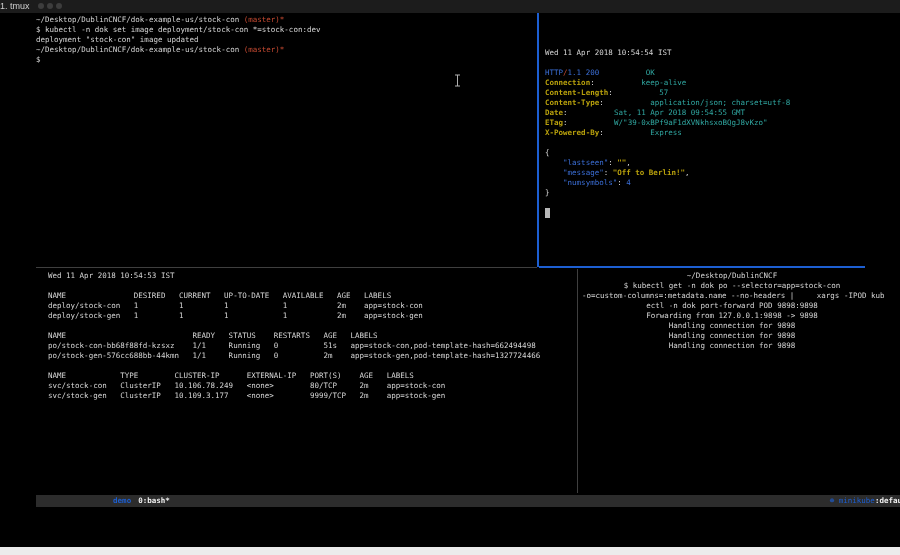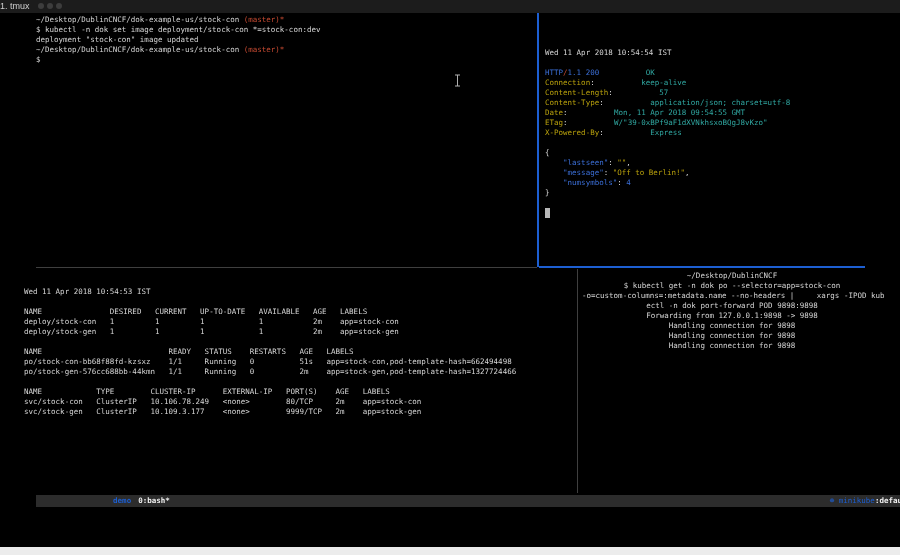--- a/index.html
+++ b/index.html
@@ -8,27 +8,27 @@
   .titlebar{position:absolute;left:0;top:0;width:900px;height:13px;background:var(--titlebar_bg,#1c1c1c);
             border-bottom:1px solid #000;}
   .dots{position:absolute;left:38px;top:3px;display:flex;gap:3px;}
   .dot{width:6px;height:6px;border-radius:50%;background:#3d3d3d;display:inline-block;}
   .title{position:absolute;left:0;top:1px;width:100%;color:#cfcfcf;
          font-family:"Liberation Sans",sans-serif;font-size:9px;}
   .pane{position:absolute;font-size:7.5px;line-height:10px;color:var(--foreground,#d6d6d6);}
   .tline{white-space:pre;height:10px;}
   .seg-w{color:var(--foreground,#d6d6d6);}
   .seg-r{color:var(--ansi_red,#c84b32);}
-  .seg-y{color:var(--ansi_yellow,#b9a10c);}
+  .seg-y{color:var(--ansi_yellow,#b9a10c);font-weight:bold;}
   .seg-c{color:var(--ansi_cyan,#30a8a2);padding-left:42px;}
   .seg-b{color:var(--ansi_blue,#3b6fd8);}
   .seg-cur{background:var(--cursor,#b8b8b8);color:transparent;display:inline-block;min-width:5px;}
   .pane-tl{left:36px;top:15px;width:498px;height:250px;}
   .pane-tr{left:545px;top:28px;width:320px;height:250px;margin-top:20px;}
-  .pane-bl{left:24px;top:271px;width:538px;height:220px;margin-top:16px;}
+  .pane-bl{left:48px;top:271px;width:538px;height:220px;}
   .pane-br{left:582px;top:271px;width:300px;height:220px;text-align:center;}
   .border{position:absolute;}
   .b-active{background:var(--accent_blue,#1d5fd2);}
   .b-inactive{background:var(--border_inactive,#3f3f3f);}
   .v1{left:537px;top:13px;width:2px;height:254px;}
   .h-left{left:36px;top:267px;width:501px;height:1px;}
   .h-right{left:539px;top:266px;width:326px;height:2px;}
   .v2{left:577px;top:269px;width:1px;height:224px;}
   .statusbar{position:absolute;left:36px;top:495px;width:829px;height:12px;background:var(--statusbar_bg,#2c2c2c);
              display:flex;justify-content:space-between;align-items:center;font-size:7.5px;line-height:12px;padding-left:48px;}
@@ -63,21 +63,21 @@
       <div class="tline"><span class="seg-w">~/Desktop/DublinCNCF/dok-example-us/stock-con </span><span class="seg-r">(master)*</span></div>
       <div class="tline"><span class="seg-w">$</span></div>
     </div>
   <div class="pane pane-tr">
       <div class="tline"><span class="seg-w">Wed 11 Apr 2018 10:54:54 IST</span></div>
       <div class="tline">&nbsp;</div>
       <div class="tline"><span class="seg-b">HTTP</span><span class="seg-r">/</span><span class="seg-b">1.1 200 </span><span class="seg-c">OK</span></div>
       <div class="tline"><span class="seg-y">Connection</span><span class="seg-w">: </span><span class="seg-c">keep-alive</span></div>
       <div class="tline"><span class="seg-y">Content-Length</span><span class="seg-w">: </span><span class="seg-c">57</span></div>
       <div class="tline"><span class="seg-y">Content-Type</span><span class="seg-w">: </span><span class="seg-c">application/json; charset=utf-8</span></div>
-      <div class="tline"><span class="seg-y">Date</span><span class="seg-w">: </span><span class="seg-c">Mon, 11 Apr 2018 09:54:55 GMT</span></div>
+      <div class="tline"><span class="seg-y">Date</span><span class="seg-w">: </span><span class="seg-c">Sat, 11 Apr 2018 09:54:55 GMT</span></div>
       <div class="tline"><span class="seg-y">ETag</span><span class="seg-w">: </span><span class="seg-c">W/"39-0xBPf9aF1dXVNkhsxoBQgJ8vKzo"</span></div>
       <div class="tline"><span class="seg-y">X-Powered-By</span><span class="seg-w">: </span><span class="seg-c">Express</span></div>
       <div class="tline">&nbsp;</div>
       <div class="tline"><span class="seg-w">{</span></div>
       <div class="tline"><span class="seg-w">    </span><span class="seg-b">"lastseen"</span><span class="seg-w">: </span><span class="seg-y">""</span><span class="seg-w">,</span></div>
       <div class="tline"><span class="seg-w">    </span><span class="seg-b">"message"</span><span class="seg-w">: </span><span class="seg-y">"Off to Berlin!"</span><span class="seg-w">,</span></div>
       <div class="tline"><span class="seg-w">    </span><span class="seg-b">"numsymbols"</span><span class="seg-w">: </span><span class="seg-b">4</span></div>
       <div class="tline"><span class="seg-w">}</span></div>
       <div class="tline">&nbsp;</div>
       <div class="tline"><span class="seg-cur"> </span></div>

